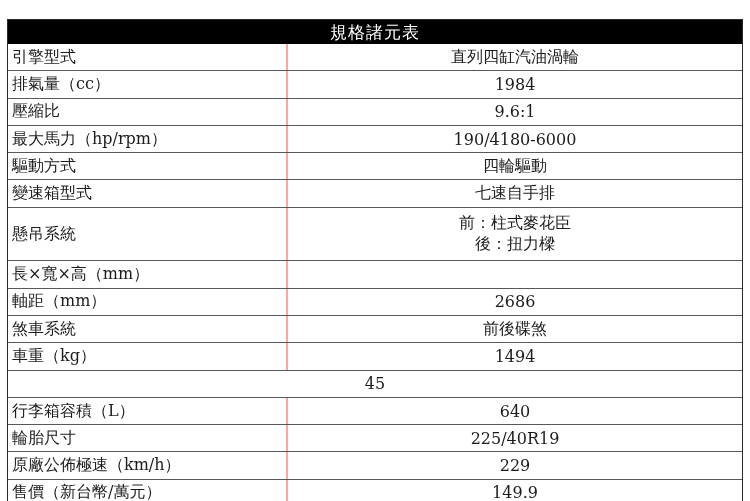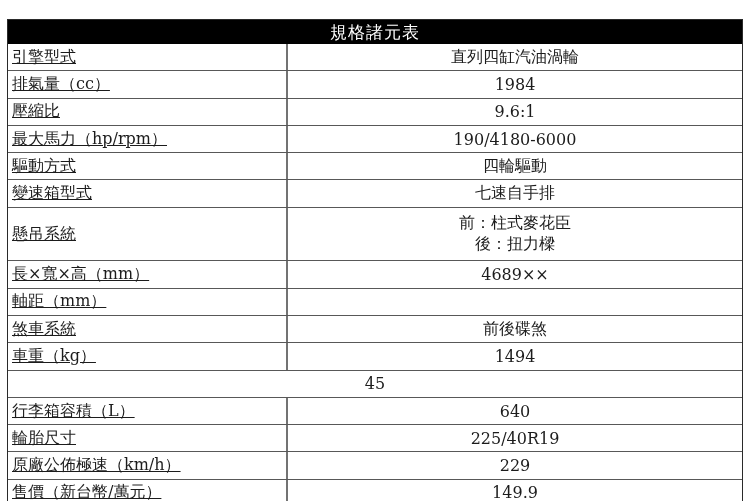--- a/index.html
+++ b/index.html
@@ -49,25 +49,24 @@
   .row.tall { flex: 2 2 0; }
   .cell {
     box-sizing: border-box;
     font-size: 16px;
     overflow: hidden;
     white-space: nowrap;
   }
   .cell.label {
     flex: 0 0 280px;
     width: 280px;
-    border-right: 2px solid #737373;
+    border-right: 2px solid #fca5a5;
     display: flex;
     align-items: center;
     padding-left: 4px;
-    text-decoration: underline;
   }
   .cell.value {
     flex: 1 1 auto;
     display: flex;
     flex-direction: column;
     align-items: center;
     justify-content: center;
   }
 </style>
 </head>
@@ -102,24 +101,24 @@
       </div>
       <div class="row tall">
         <div class="cell label">懸吊系統</div>
         <div class="cell value">
           <div>前：柱式麥花臣</div>
           <div>後：扭力樑</div>
         </div>
       </div>
       <div class="row">
         <div class="cell label">長×寬×高（mm）</div>
-        <div class="cell value">4689××</div>
       </div>
       <div class="row">
         <div class="cell label">軸距（mm）</div>
+        <div class="cell value">2686</div>
       </div>
       <div class="row">
         <div class="cell label">煞車系統</div>
         <div class="cell value">前後碟煞</div>
       </div>
       <div class="row">
         <div class="cell label">車重（kg）</div>
         <div class="cell value">1494</div>
       </div>
       <div class="row">

